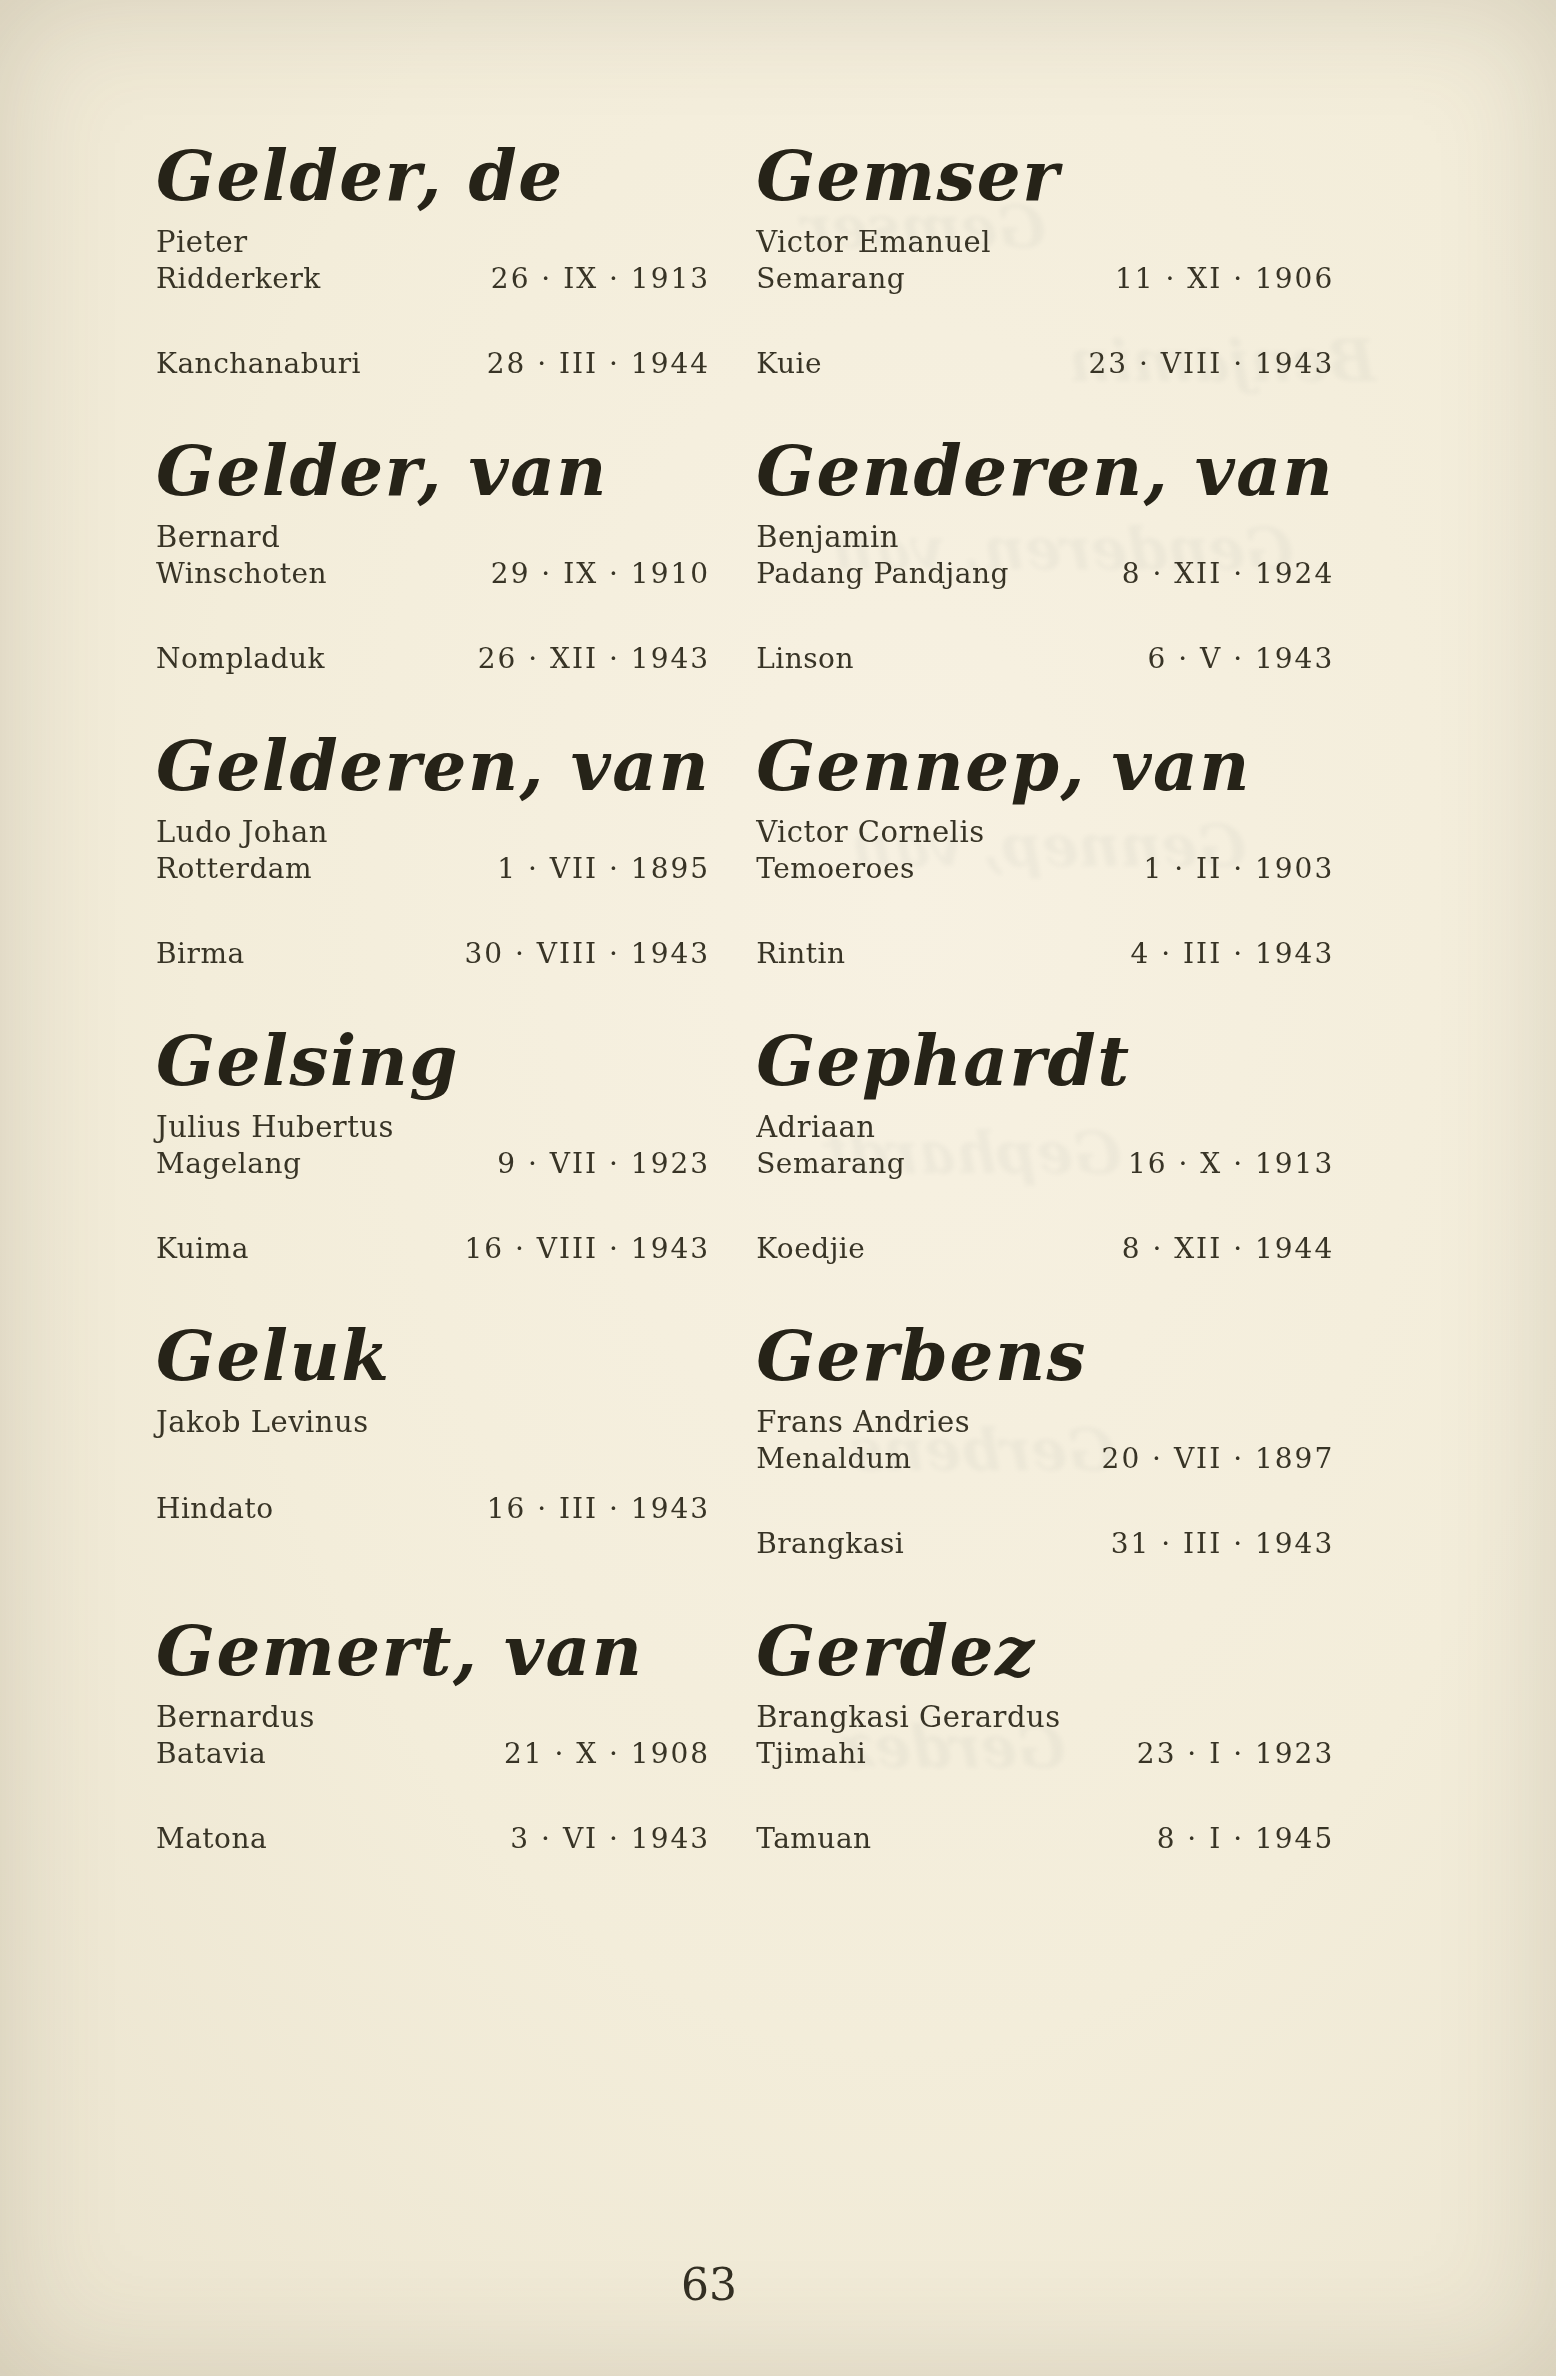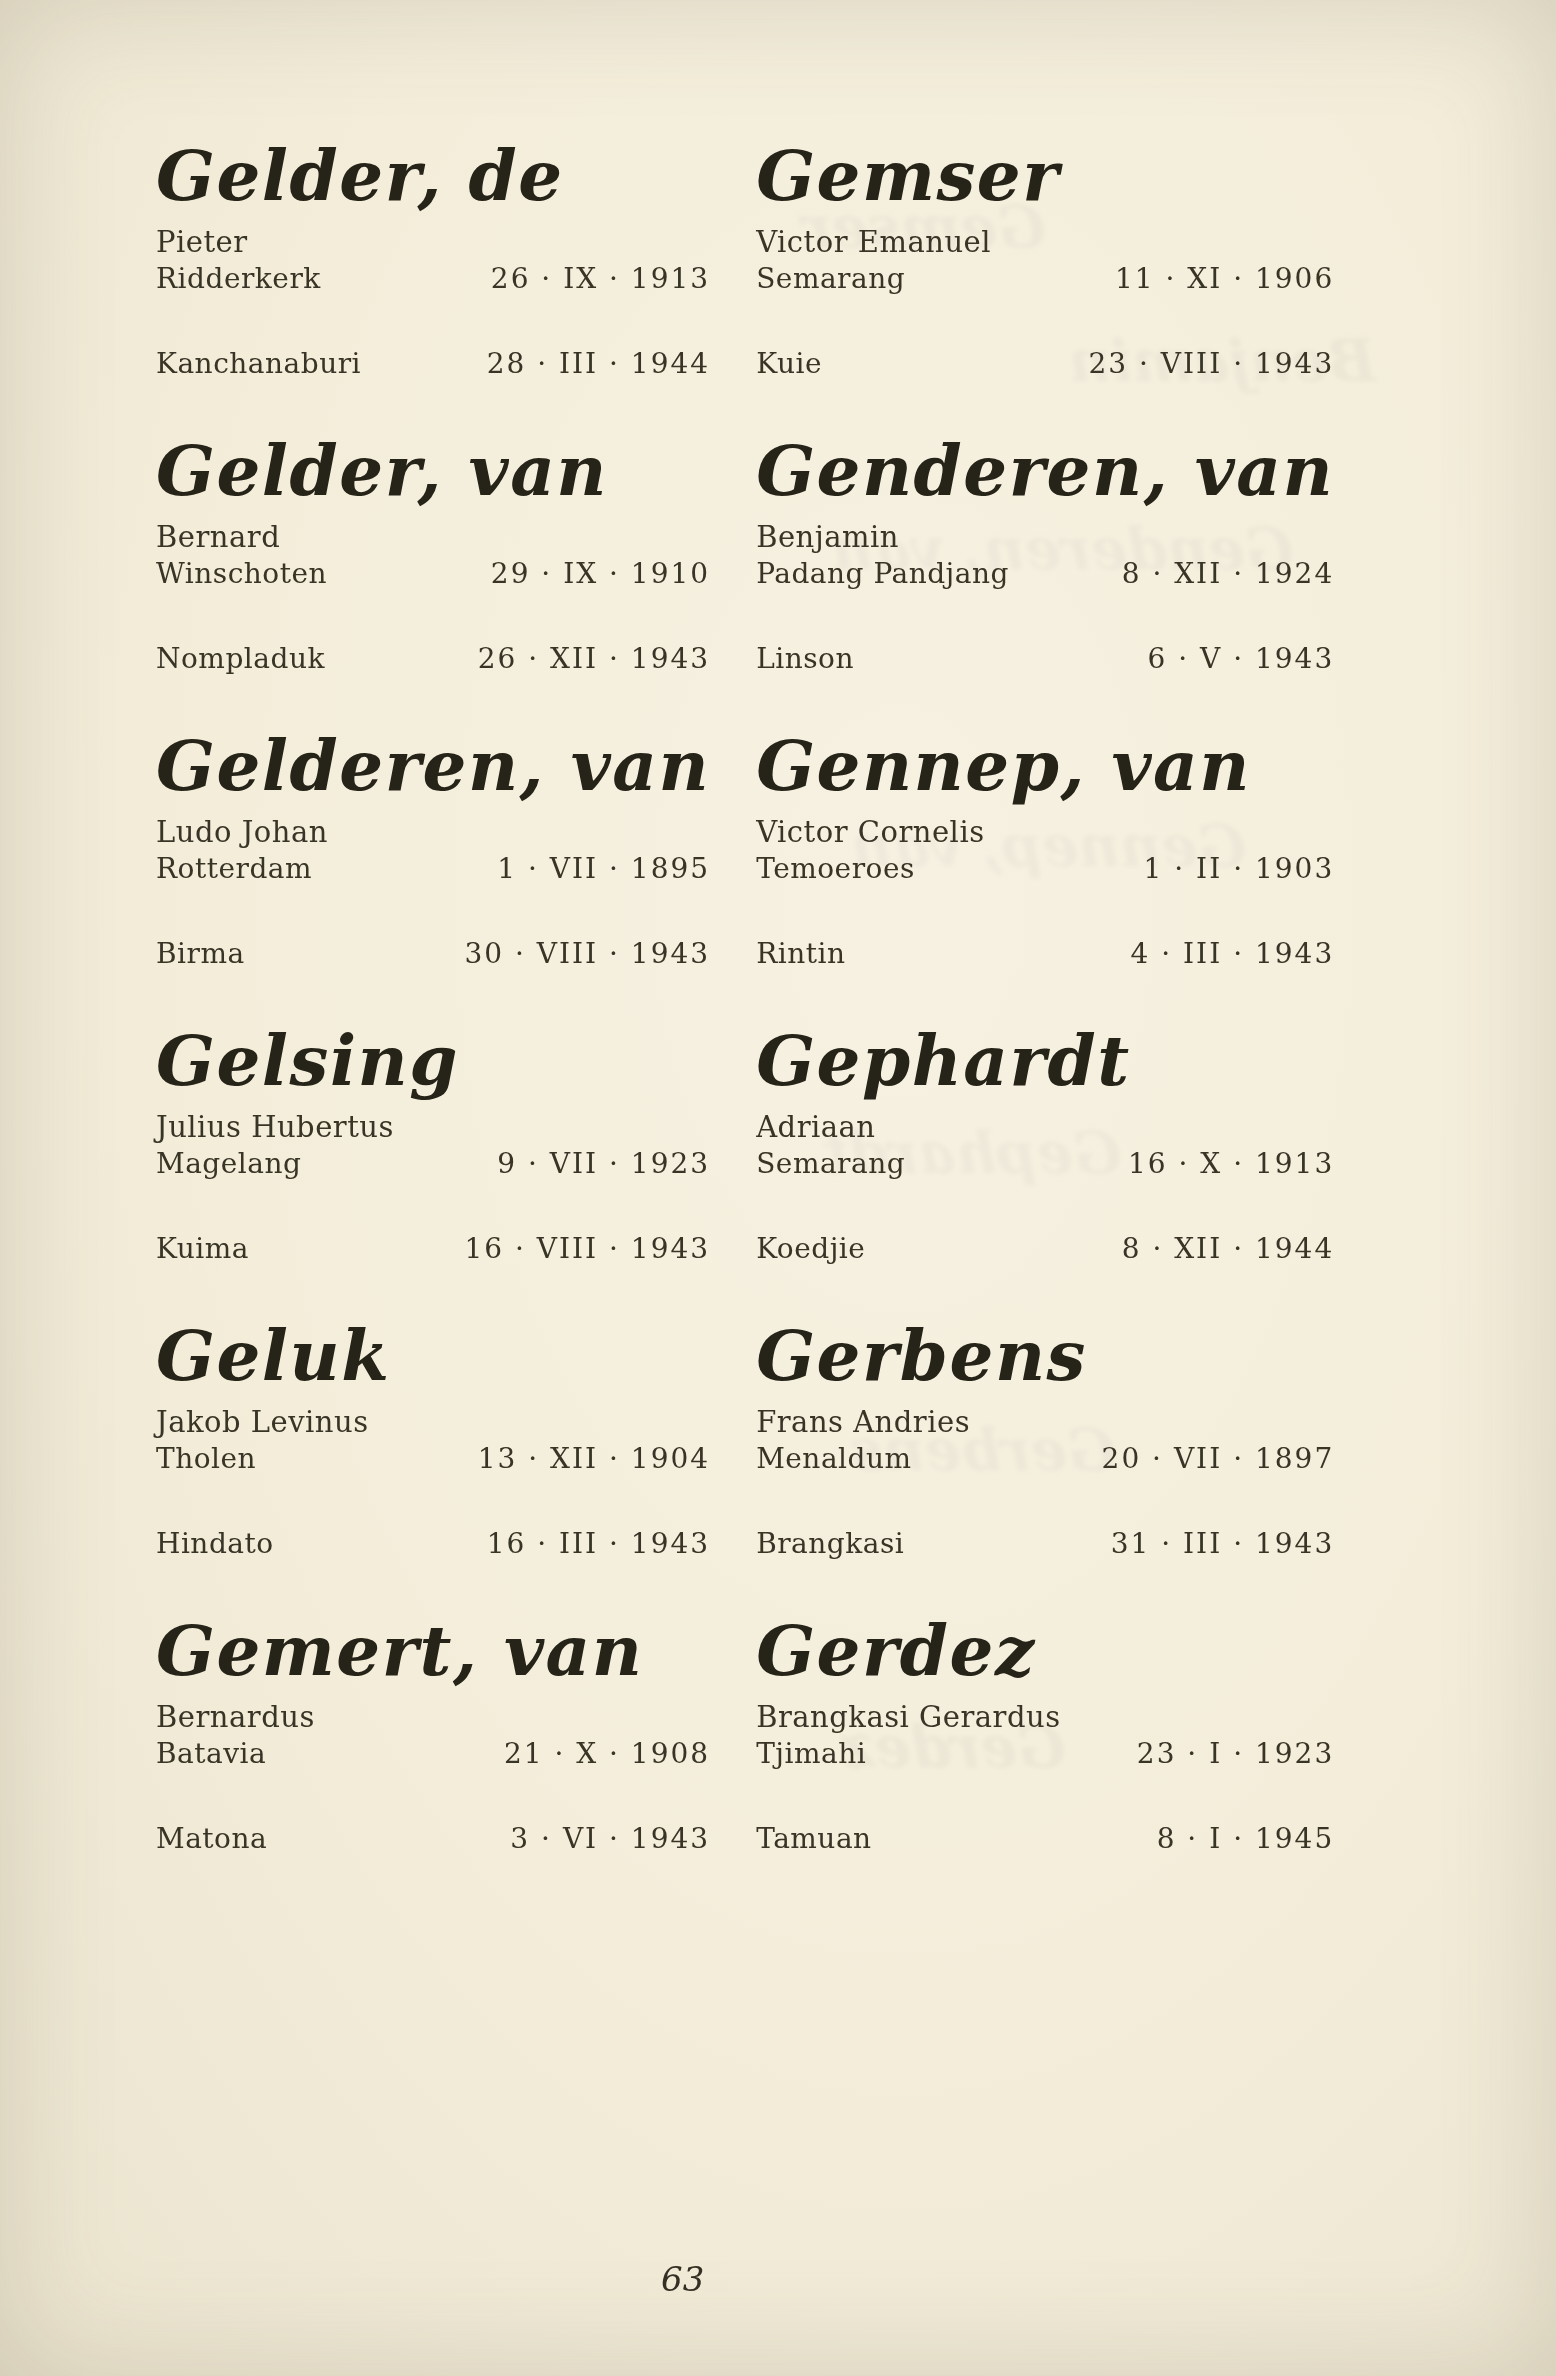--- a/index.html
+++ b/index.html
@@ -66,23 +66,22 @@
     line-height: 1.25;
     letter-spacing: 0.5px;
     color: #383426;
     width: 100%;
   }
   .event-row.death { margin-top: 50px; }
   .place { white-space: nowrap; }
   .date  { white-space: nowrap; margin-left: 12px; letter-spacing: 2px; }
   .page-number {
     position: absolute;
-    left: 661px; top: 2259px;
-    font-style: italic;
-    font-size: 34px;
+    left: 681px; top: 2259px;
+    font-size: 44px;
     color: #332f23;
   }
 </style>
 </head>
 <body>
 
 <div class="paper">
 
   <div class="ghost-layer">
     <div class="ghost" style="left:802px;  top:193px;">Gemser</div>
@@ -144,24 +143,20 @@
     </div>
     <div class="event-row death">
       <span class="place">Kuima</span>
       <span class="date">16 · VIII · 1943</span>
     </div>
   </div>
 
   <div class="entry">
     <div class="surname">Geluk</div>
     <div class="given-name">Jakob Levinus</div>
-    <div class="event-row birth">
-      <span class="place">Tholen</span>
-      <span class="date">13 · XII · 1904</span>
-    </div>
     <div class="event-row death">
       <span class="place">Hindato</span>
       <span class="date">16 · III · 1943</span>
     </div>
   </div>
 
   <div class="entry">
     <div class="surname">Gemert, van</div>
     <div class="given-name">Bernardus</div>
     <div class="event-row birth">

